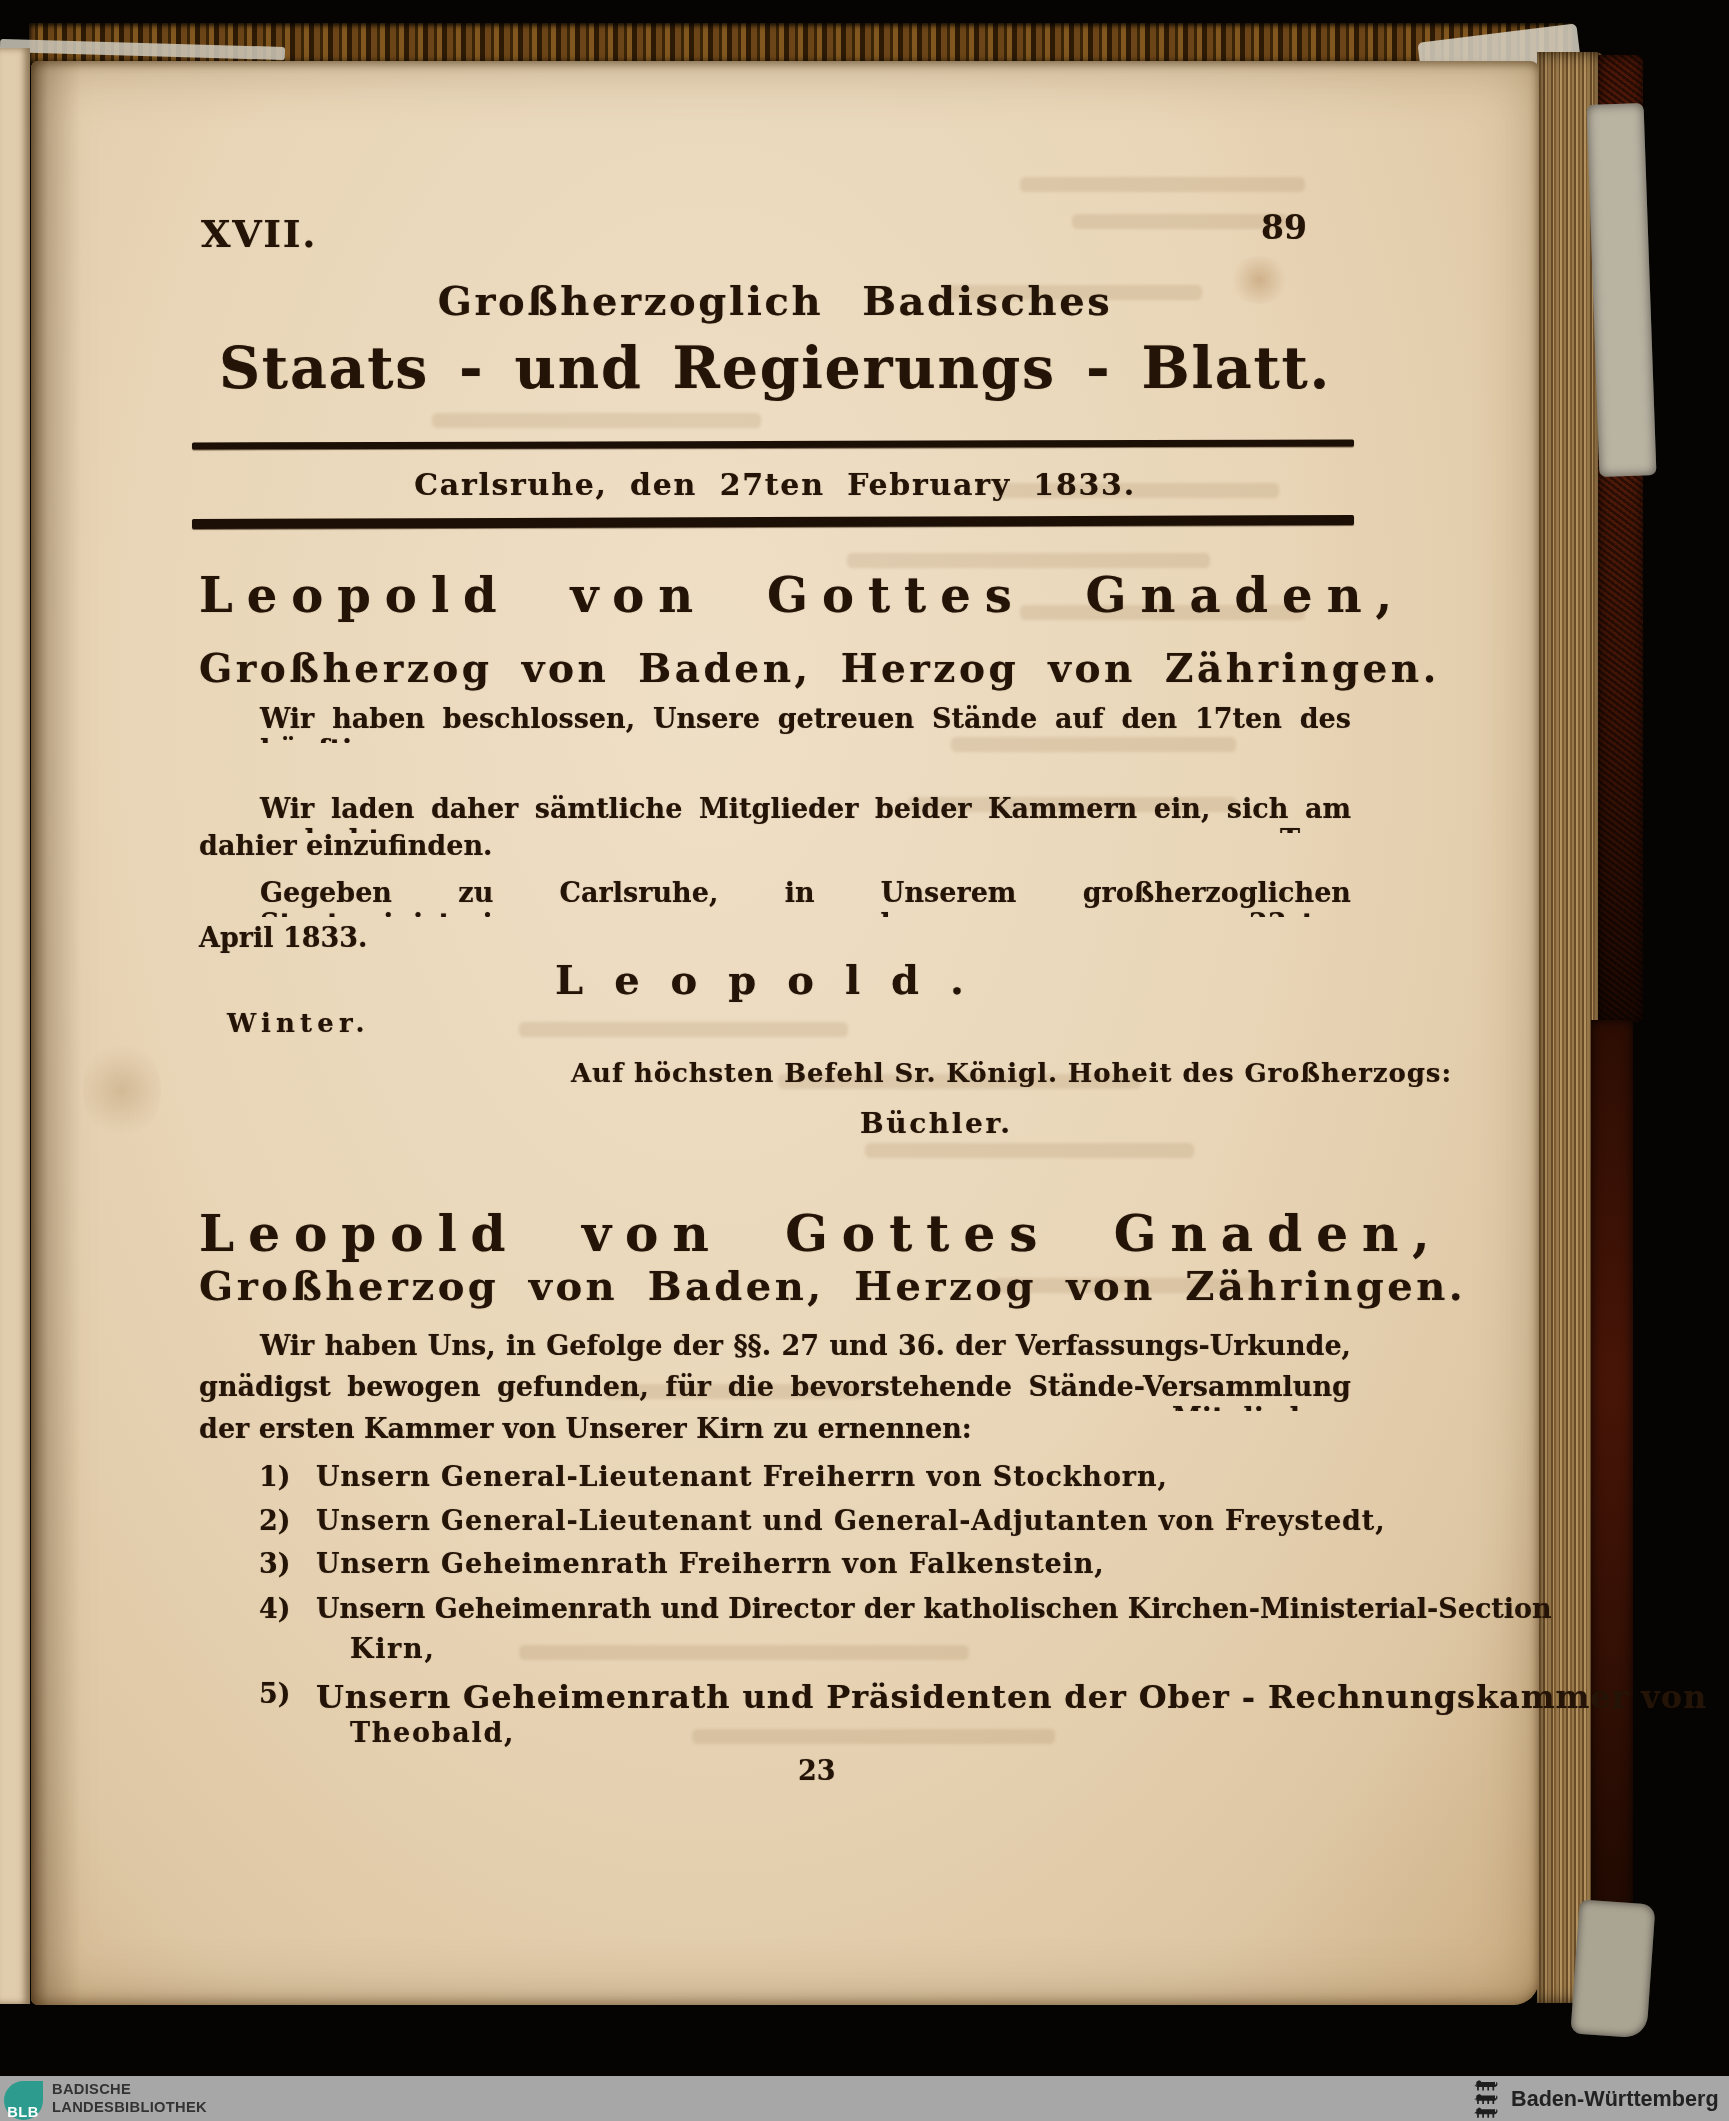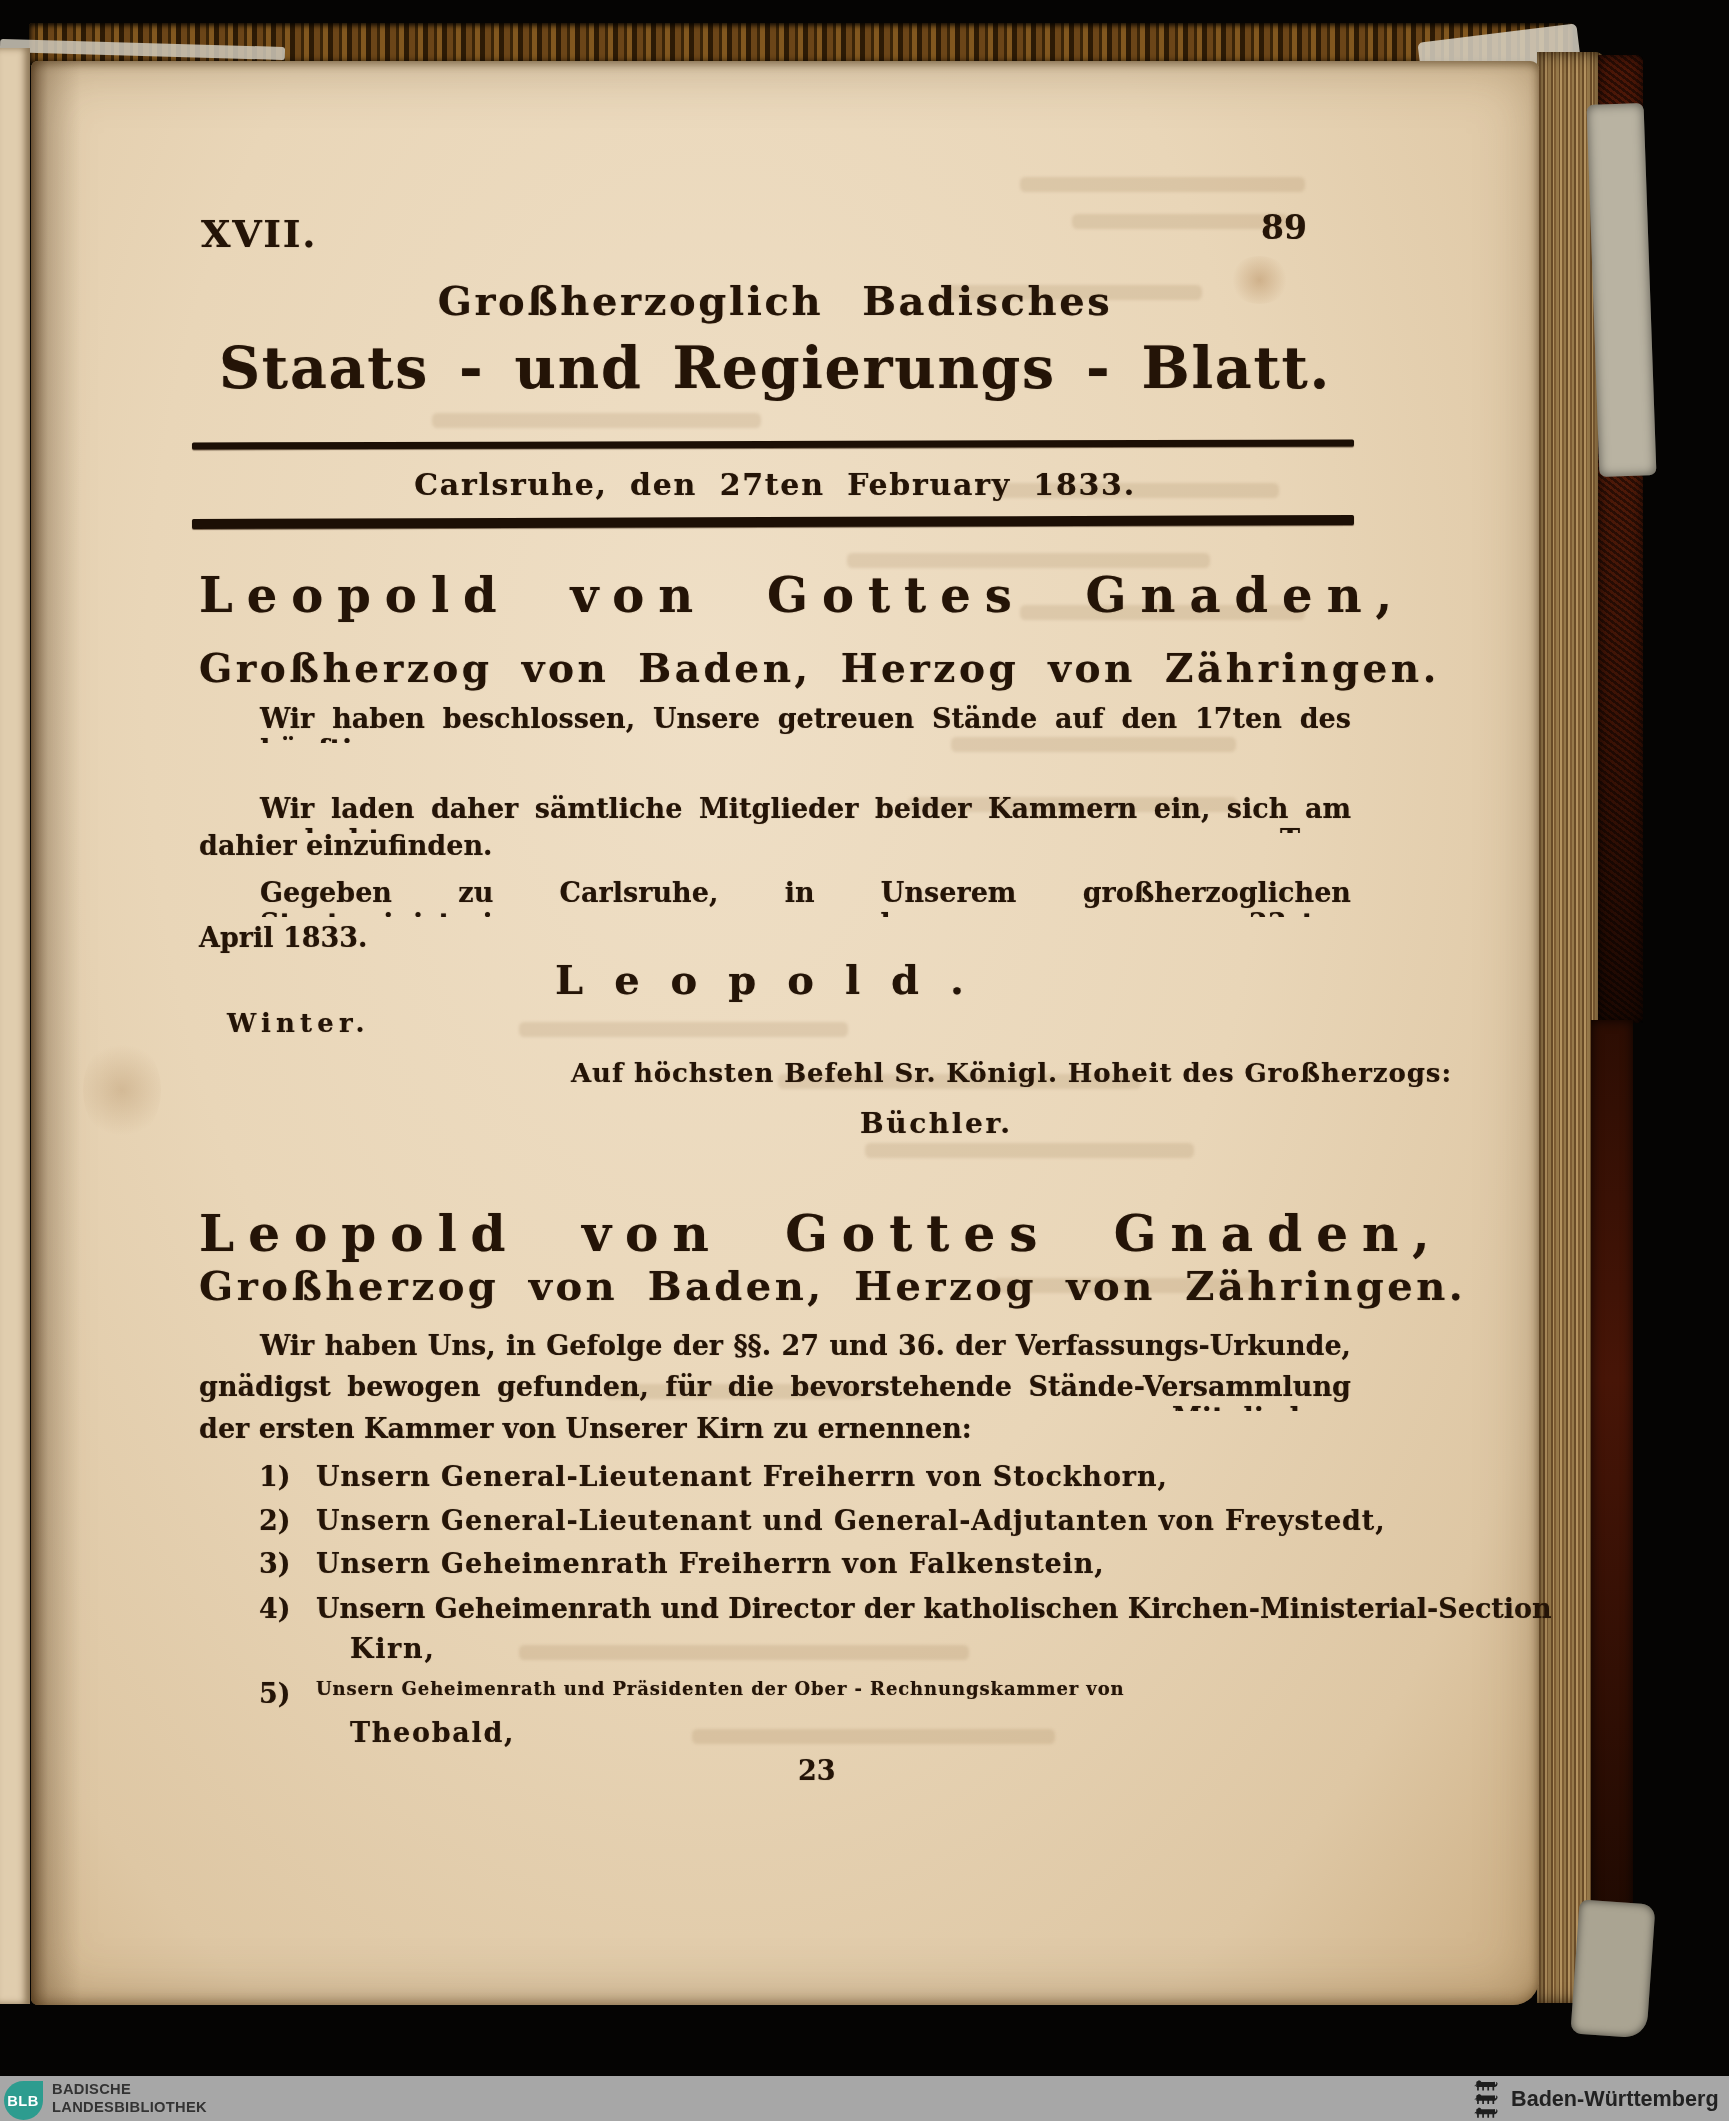--- a/index.html
+++ b/index.html
@@ -53,21 +53,21 @@
   .blk{left:199px;width:1152px;}
   .ctr{left:199px;width:1152px;text-align:center;}
   .just{white-space:normal;text-align:justify;overflow:hidden;height:40px;}
   .just::after{content:"";display:inline-block;width:100%;height:0;}
   .rule{position:absolute;left:192px;width:1162px;background:#1c0f05;border-radius:1.7px;
         box-shadow:0 0.9px 0.9px rgba(40,20,5,.6);}
 
   
   .footer-bar{position:absolute;left:0;bottom:0;width:1729px;height:45px;background:#a7a7a7;}
   .blb-logo{position:absolute;left:3.5px;top:5.2px;width:39px;height:39px;background:#2d9c8f;
-    border-radius:55% 0 55% 55%;display:flex;align-items:center;justify-content:center;}
+    border-radius:55% 0 55% 55%;display:flex;align-items:flex-end;justify-content:center;}
   .blb-logo span{font-family:"Liberation Sans",sans-serif;font-weight:700;font-size:14.7px;color:#fff;letter-spacing:0.4px;}
   .blb-name{position:absolute;left:52px;top:4.3px;font-family:"Liberation Sans",sans-serif;
     font-weight:700;font-size:14.7px;line-height:18px;color:#333;letter-spacing:0.3px;}
   .bw-group{position:absolute;right:10.4px;top:1.7px;display:flex;align-items:center;gap:10.4px;}
   .bw-lions{display:block;}
   .bw-text{font-family:"Liberation Sans",sans-serif;font-weight:700;font-size:21.6px;color:#222;}
 </style>
 </head>
 <body>
 
@@ -145,21 +145,21 @@
   <div class="tl" style="left:316px;top:1505px;font-size:27px;letter-spacing:0.9px">Unsern General-Lieutenant und General-Adjutanten von Freystedt,</div>
 
   <div class="tl" style="left:259px;top:1548px;font-size:27px">3)</div>
   <div class="tl" style="left:316px;top:1548px;font-size:27px;letter-spacing:0.9px">Unsern Geheimenrath Freiherrn von Falkenstein,</div>
 
   <div class="tl" style="left:259px;top:1593px;font-size:27px">4)</div>
   <div class="tl" style="left:316px;top:1593px;font-size:27px">Unsern Geheimenrath und Director der katholischen Kirchen-Ministerial-Section</div>
   <div class="tl" style="left:350px;top:1633px;font-size:27px;letter-spacing:1.7px">Kirn,</div>
 
   <div class="tl" style="left:259px;top:1678px;font-size:27px">5)</div>
-  <div class="tl" style="left:316px;top:1678px;font-size:18px;letter-spacing:0.9px">Unsern Geheimenrath und Präsidenten der Ober - Rechnungskammer von</div>
+  <div class="tl" style="left:316px;top:1678px;font-size:32px;letter-spacing:0.9px">Unsern Geheimenrath und Präsidenten der Ober - Rechnungskammer von</div>
   <div class="tl" style="left:350px;top:1717px;font-size:27px;letter-spacing:1.7px">Theobald,</div>
 
   <div class="tl" style="left:798px;top:1755px;font-size:27px">23</div>
 
   <div class="footer-bar">
     <div class="blb-logo">
       <span>BLB</span>
     </div>
     <div class="blb-name">
       <div>BADISCHE</div>

